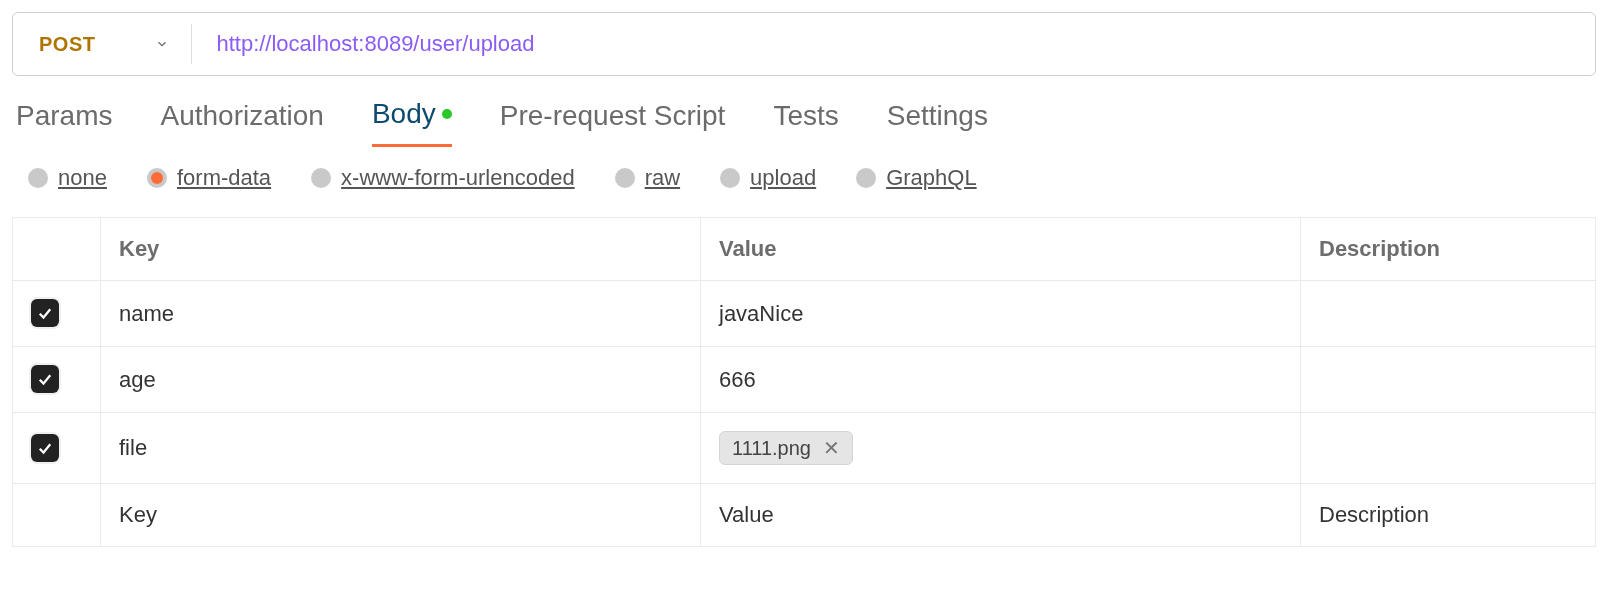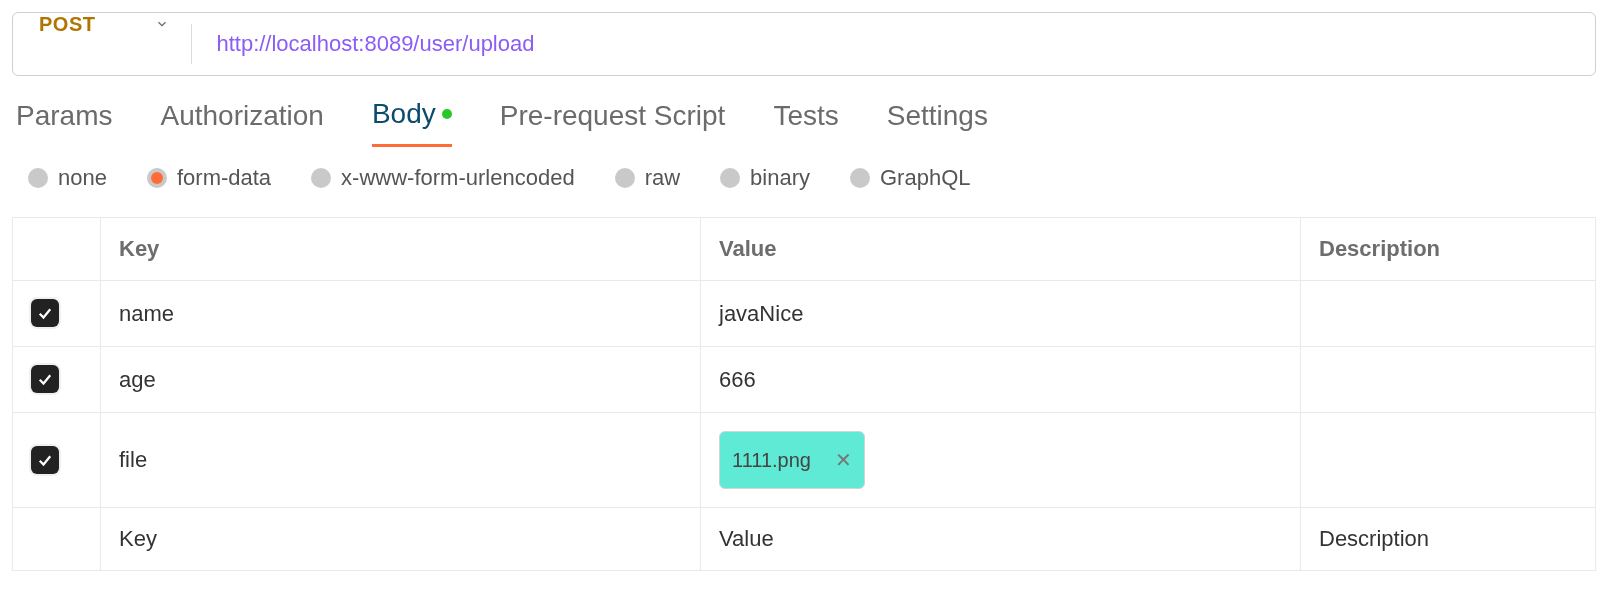--- a/index.html
+++ b/index.html
@@ -16,21 +16,21 @@
     display: flex;
     align-items: center;
     border: 1px solid #d0d0d0;
     border-radius: 6px;
     margin: 12px 12px 0 12px;
     height: 64px;
     background: #fff;
   }
   .method-select {
     display: flex;
-    align-items: flex-start;
+    align-items: center;
     padding: 0 22px 0 26px;
     height: 100%;
     color: #b07400;
     font-weight: 700;
     font-size: 20px;
     letter-spacing: 0.5px;
     gap: 60px;
     cursor: pointer;
   }
   .method-select .chev { color: #666; font-weight: 400; }
@@ -79,20 +79,21 @@
   }
 
   
   .radios {
     display: flex;
     align-items: center;
     gap: 40px;
     padding: 18px 28px 20px 28px;
     font-size: 22px;
     color: #555;
+    text-decoration: underline;
   }
   .radio { display: inline-flex; align-items: center; gap: 10px; cursor: pointer; }
   .radio .circle {
     width: 20px; height: 20px; border-radius: 50%;
     background: #c9c9c9;
     display: inline-flex; align-items: center; justify-content: center;
   }
   .radio.selected .circle::after {
     content: ""; width: 12px; height: 12px; border-radius: 50%;
     background: #ff6c37;
@@ -130,27 +131,27 @@
     cursor: pointer;
     box-shadow: 0 0 0 2px rgba(0,0,0,0.06);
   }
   .check svg { width: 18px; height: 18px; }
 
   .placeholder { color: #a8a8a8; }
 
   .file-chip {
     display: inline-flex;
     align-items: center;
-    gap: 24px;
+    gap: 12px;
     border: 1px solid #d4d4d4;
     border-radius: 6px;
-    padding: 16px 12px;
+    padding: 4px 12px;
     font-size: 20px;
     color: #444;
-    background: #5eead4;
+    background: #e5e5e5;
   }
   .file-chip .x { color: #777; cursor: pointer; }
 
   .chev svg { width: 14px; height: 14px; }
 </style>
 </head>
 <body>
 
 <div class="url-bar">
   <div class="method-select">
@@ -199,21 +200,21 @@
   <label class="radio">
       <span class="circle"></span>
       <span>x-www-form-urlencoded</span>
     </label>
   <label class="radio">
       <span class="circle"></span>
       <span>raw</span>
     </label>
   <label class="radio">
       <span class="circle"></span>
-      <span>binary</span>
+      <span>upload</span>
     </label>
   <label class="radio">
       <span class="circle"></span>
       <span>GraphQL</span>
     </label>
 </div>
 
 <table class="tbl">
   <thead>
     <tr>

